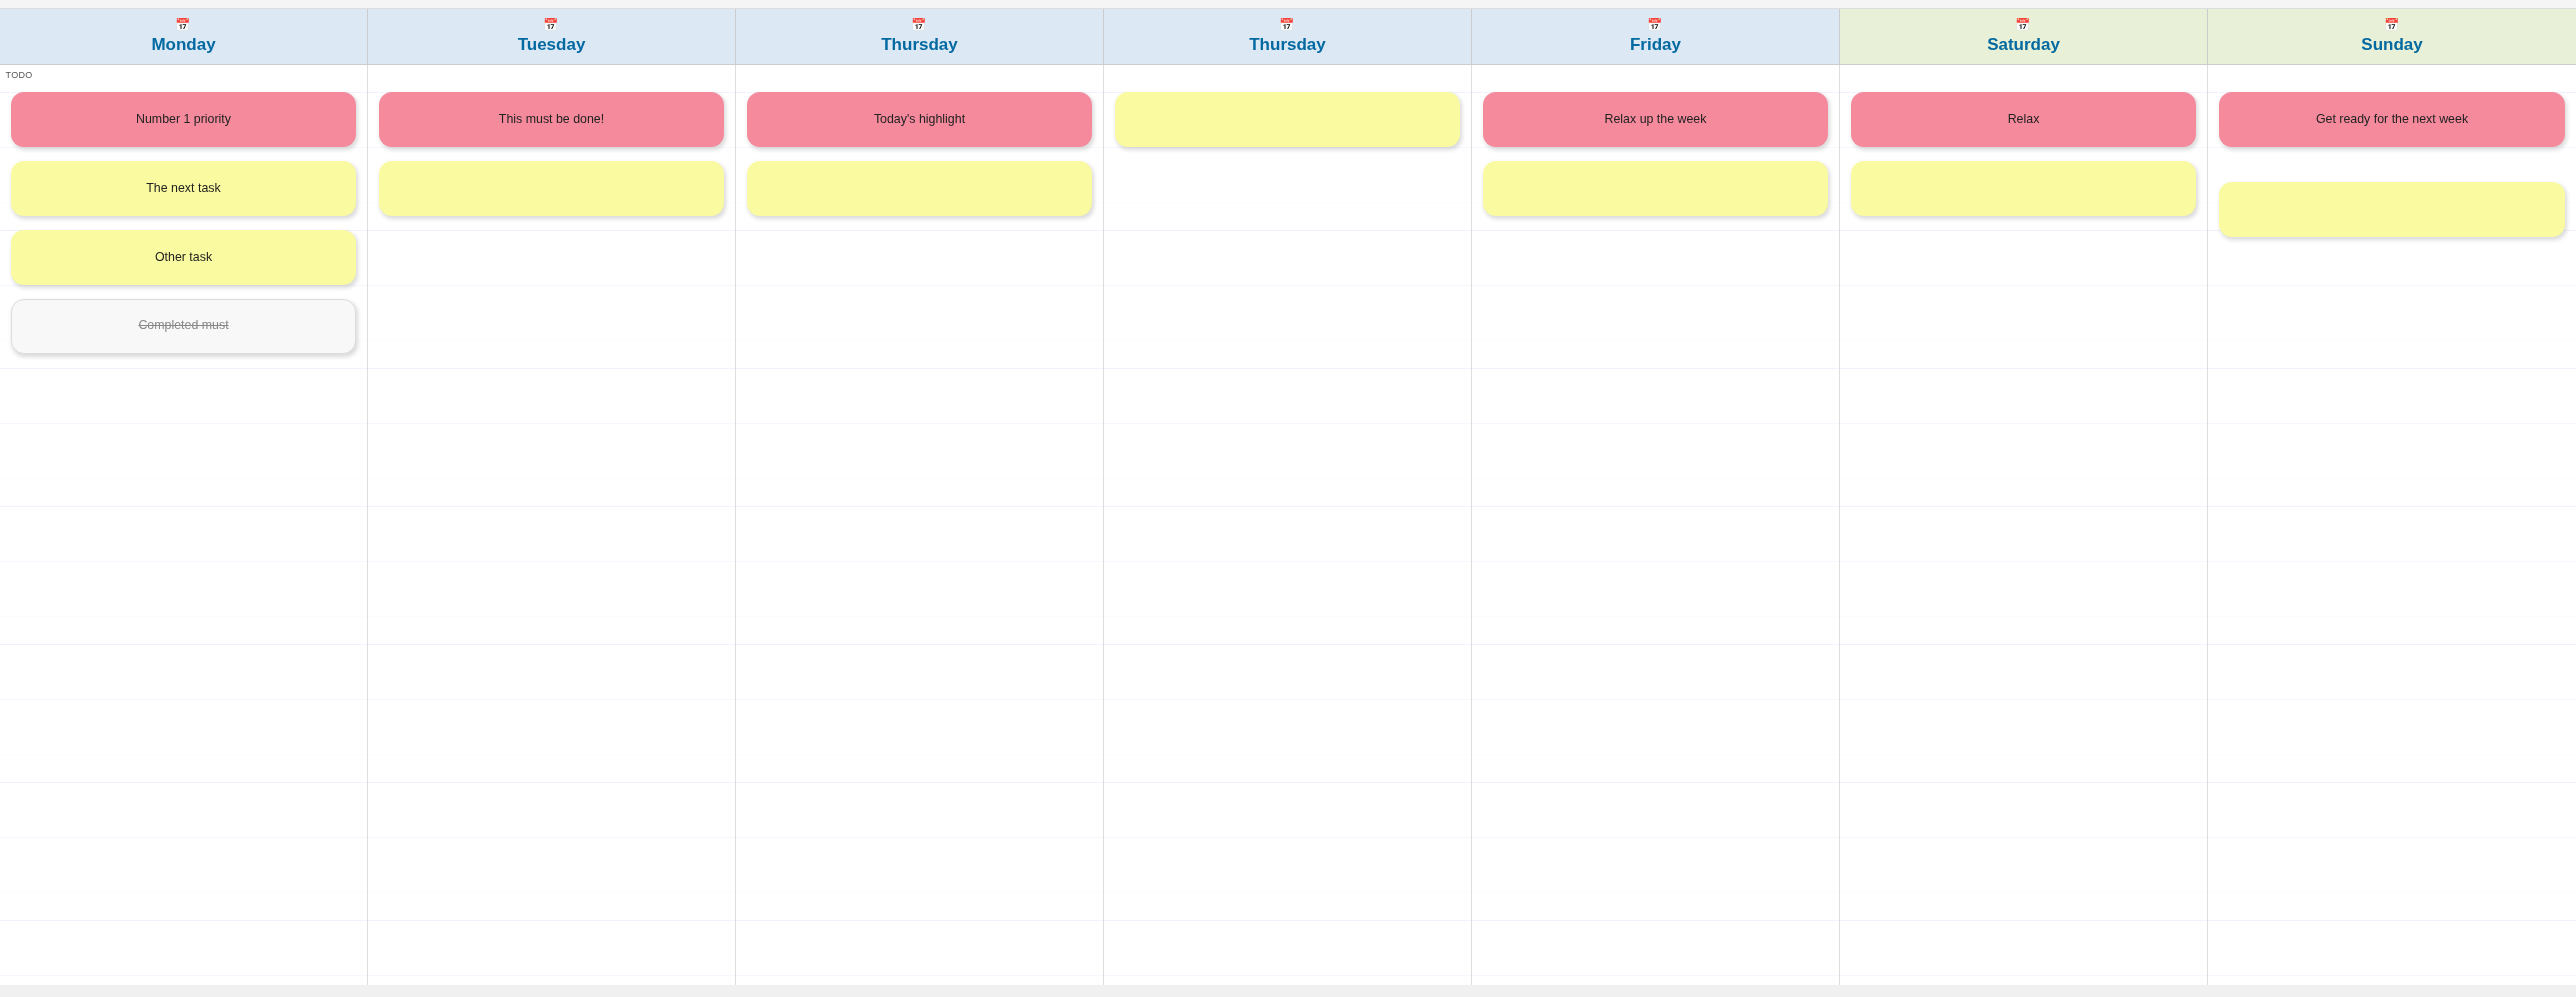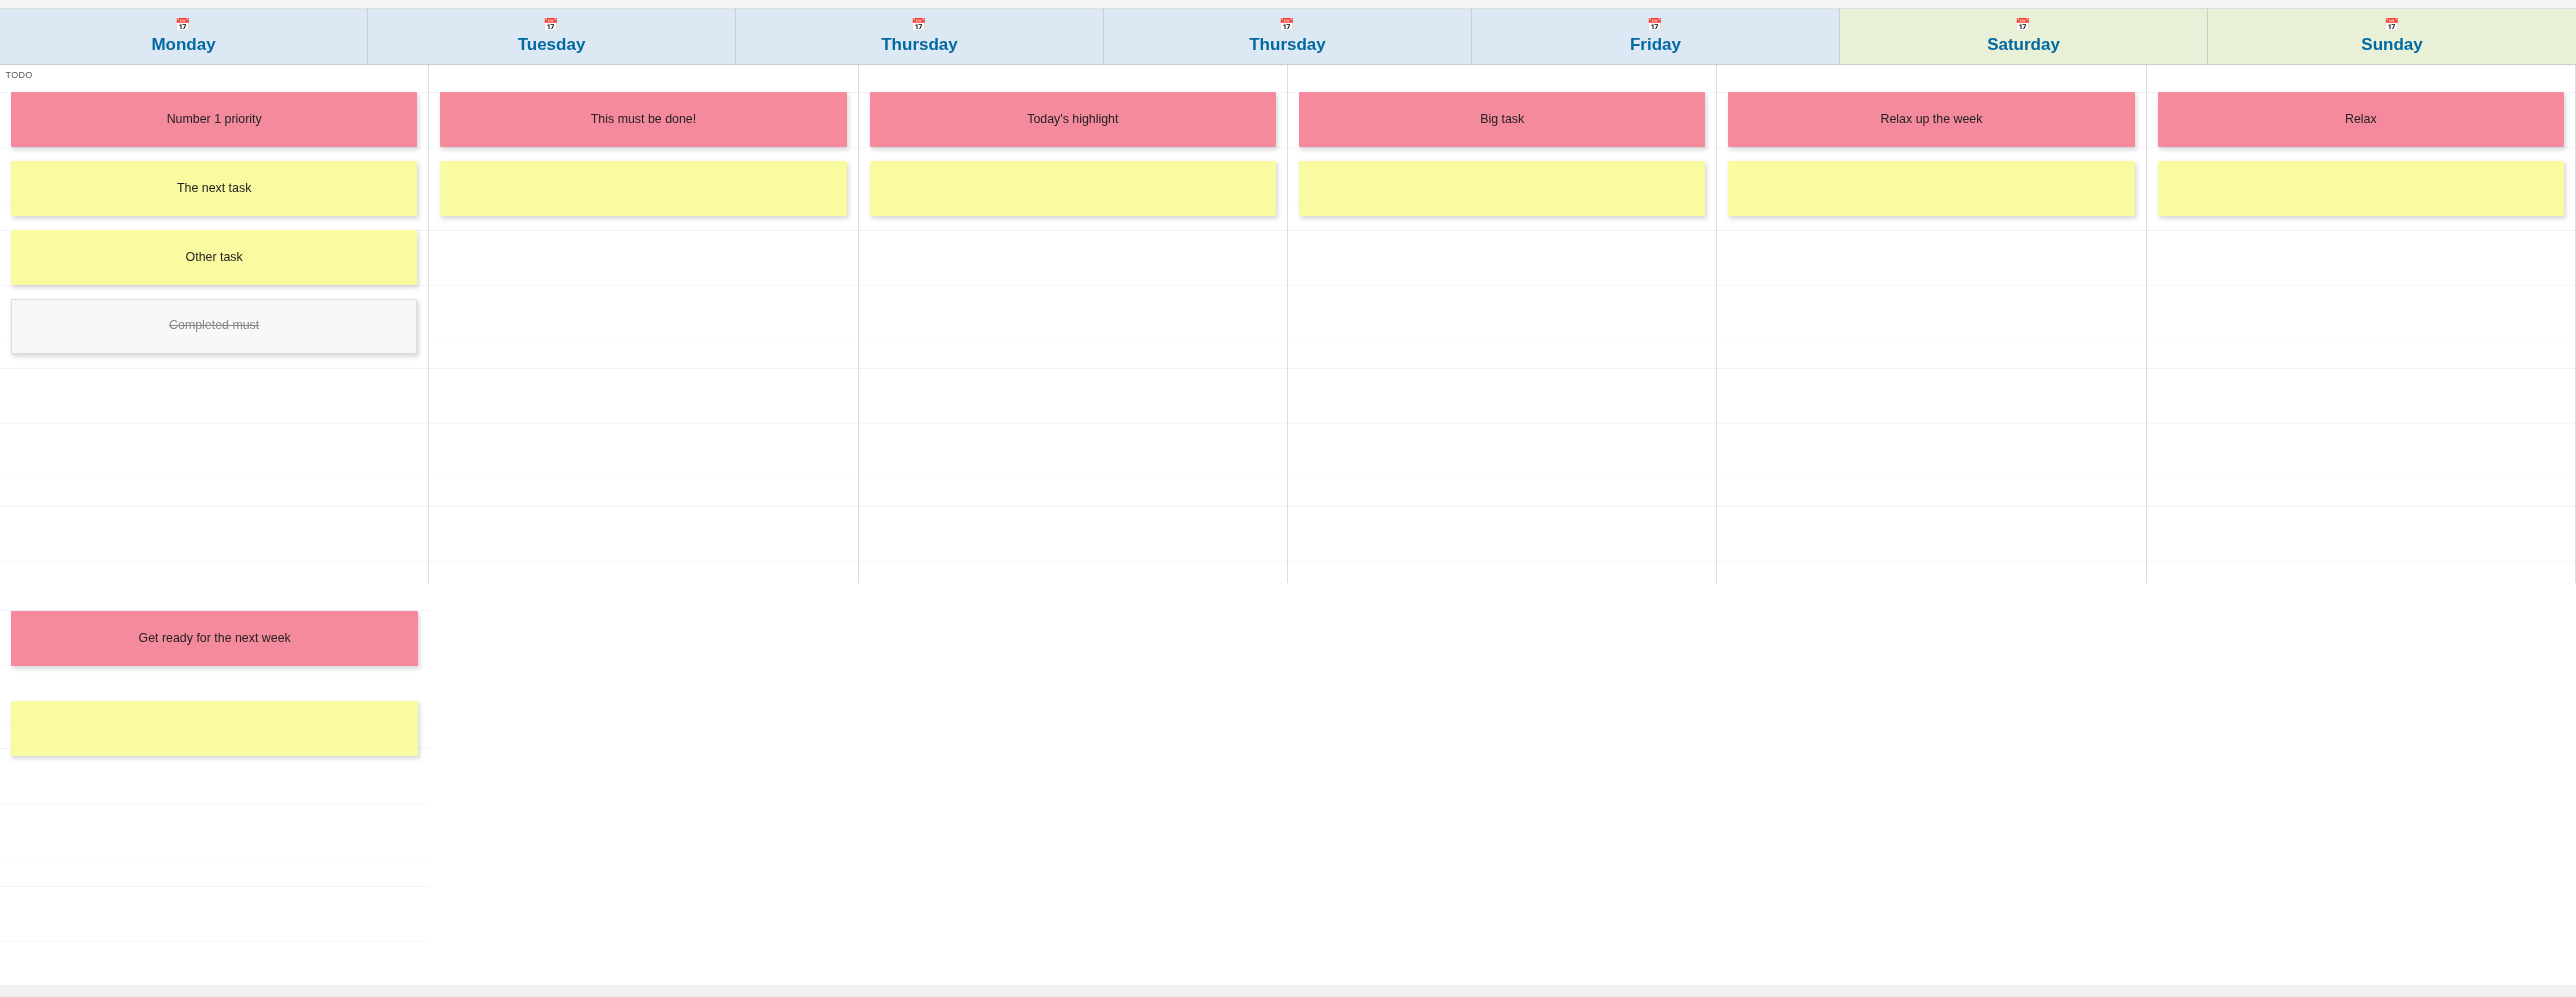--- a/index.html
+++ b/index.html
@@ -63,21 +63,21 @@
     }
 
     .content-area {
       display: flex;
       flex: 1;
       overflow: hidden;
     }
 
     .columns-grid {
       display: grid;
-      grid-template-columns: repeat(6, 1fr);
+      grid-template-columns: repeat(7, 1fr);
       flex: 1;
       width: 100%;
     }
 
     .day-column {
       border-right: 0.7px solid #ddd;
       padding: 27.6px 11px 11px 11px;
       display: flex;
       flex-direction: column;
       gap: 13.8px;
@@ -95,21 +95,21 @@
     .todo-header {
       position: absolute;
       top: 5.5px;
       left: 5.5px;
       font-size: 9px;
       color: #555;
       letter-spacing: 0.3px;
     }
 
     .sticky-note {
-      border-radius: 1px;
+      border-radius: 13px;
       padding: 9.7px 8.3px;
       font-size: 12.4px;
       text-align: left;
       line-height: 1.4;
       box-shadow: 1.4px 2.1px 4.1px rgba(0,0,0,0.15);
       min-height: 55px;
       display: flex;
       align-items: center;
       justify-content: center;
       cursor: pointer;
@@ -187,21 +187,20 @@
         </div>
         <div class="day-column">
           <div class="sticky-note pink">This must be done!</div>
           <div class="sticky-note yellow empty"></div>
         </div>
         <div class="day-column">
           <div class="sticky-note pink">Today's highlight</div>
           <div class="sticky-note yellow empty"></div>
         </div>
         <div class="day-column">
-          <div class="sticky-note pink">Big task</div>
           <div class="sticky-note yellow empty"></div>
         </div>
         <div class="day-column">
           <div class="sticky-note pink">Relax up the week</div>
           <div class="sticky-note yellow empty"></div>
         </div>
         <div class="day-column">
           <div class="sticky-note pink">Relax</div>
           <div class="sticky-note yellow empty"></div>
         </div>

